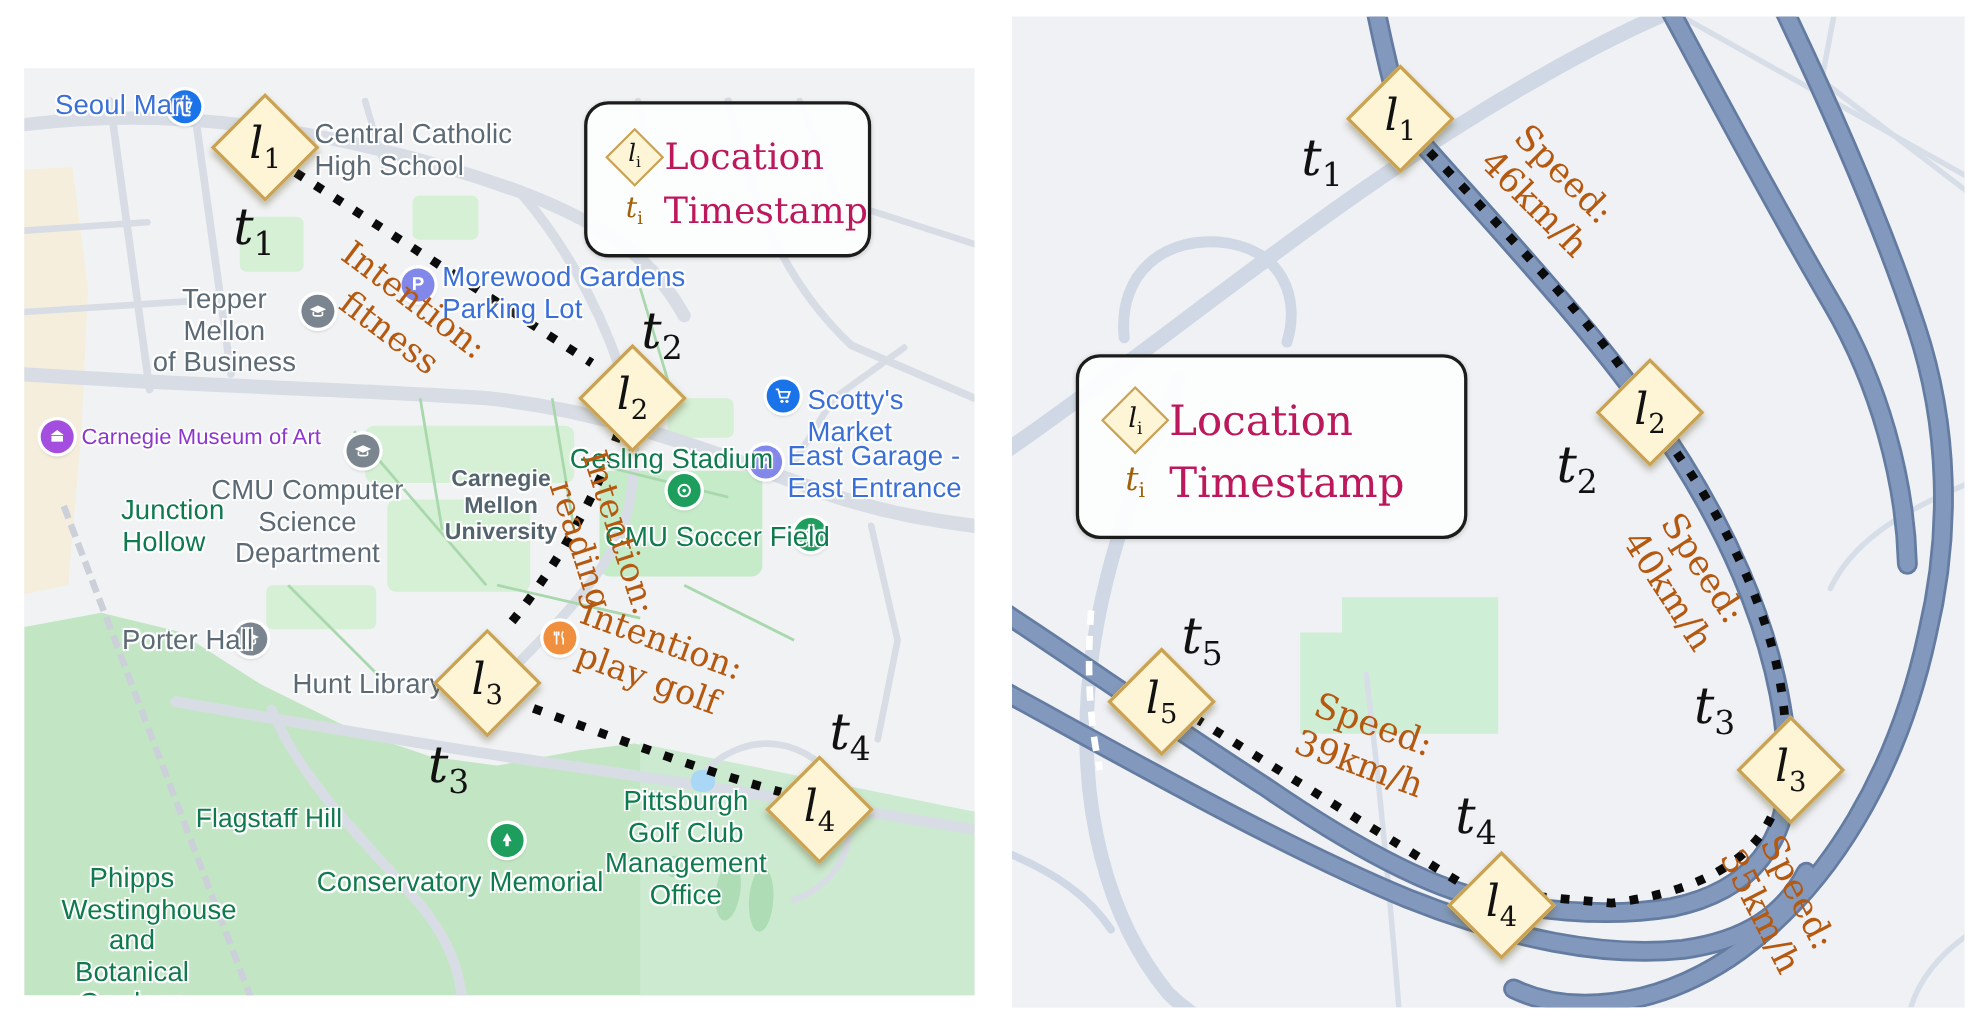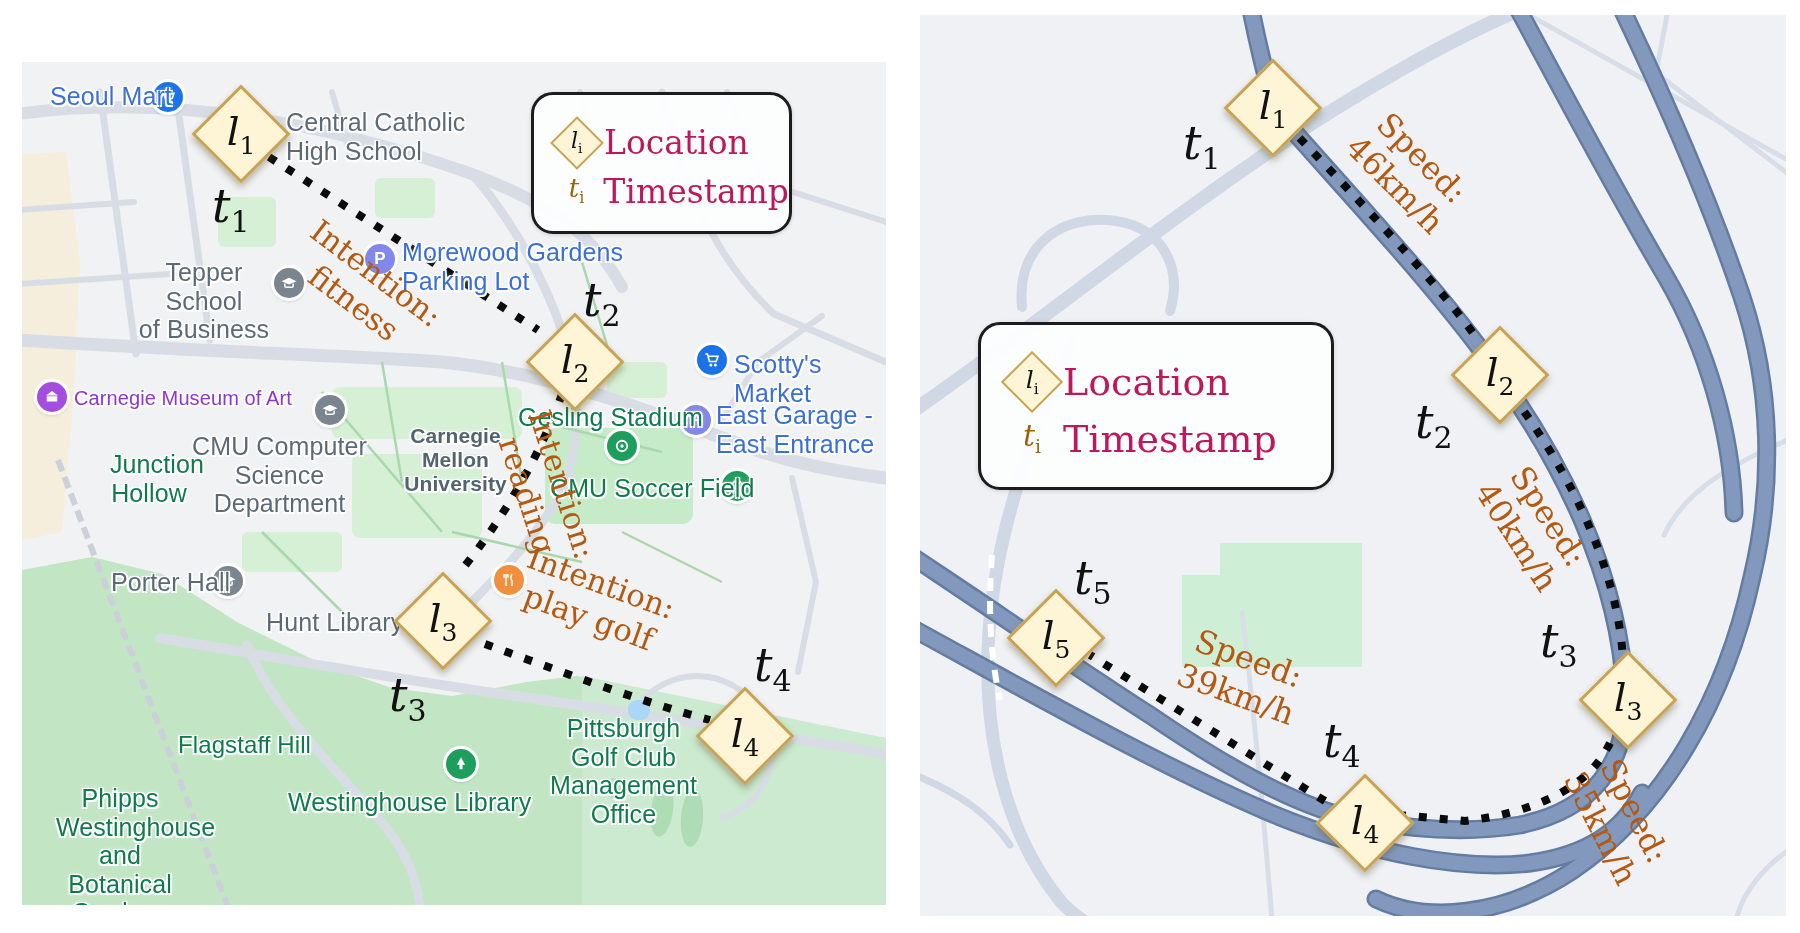--- a/index.html
+++ b/index.html
@@ -191,21 +191,21 @@
       </div>
     <div class="poi-icon bg-green" style="left:424px;top:687px;">
         <svg viewBox="0 0 24 24">
           <path d="M12 3 L17.5 13 H14 V19 H10 V13 H6.5 Z" fill="#fff"></path>
         </svg>
       </div>
 
     <div class="lbl c-blue" style="left:28px;top:20px;">Seoul Mart</div>
     <div class="lbl c-gray" style="left:264px;top:46px;">Central Catholic
 High School</div>
-    <div class="lbl c-gray t-center" style="left:116px;top:196px;width:132px;">Tepper School
+    <div class="lbl c-gray t-center" style="left:116px;top:196px;width:132px;">Tepper Mellon
 of Business</div>
     <div class="lbl c-blue" style="left:380px;top:176px;">Morewood Gardens
 Parking Lot</div>
     <div class="lbl c-blue" style="left:712px;top:288px;">Scotty's Market</div>
     <div class="lbl c-purple" style="left:52px;top:325px;font-size:20px;">Carnegie Museum of Art</div>
     <div class="lbl c-gray t-center" style="left:165px;top:370px;width:185px;">CMU Computer
 Science Department</div>
     <div class="lbl c-green t-center" style="left:88px;top:388px;width:78px;">Junction
 Hollow</div>
     <div class="lbl c-green" style="left:496px;top:341px;">Gesling Stadium</div>
@@ -215,21 +215,21 @@
 Mellon
 University</div>
     <div class="lbl c-green" style="left:528px;top:412px;">CMU Soccer Field</div>
     <div class="lbl c-gray" style="left:89px;top:506px;">Porter Hall</div>
     <div class="lbl c-gray" style="left:244px;top:546px;">Hunt Library</div>
     <div class="lbl c-green" style="left:156px;top:669px;font-size:24px;">Flagstaff Hill</div>
     <div class="lbl c-green t-center" style="left:34px;top:722px;width:128px;">Phipps
 Westinghouse
 and Botanical
 Gardens</div>
-    <div class="lbl c-green" style="left:266px;top:726px;">Westinghouse Library</div>
+    <div class="lbl c-green" style="left:266px;top:726px;">Conservatory Memorial</div>
     <div class="lbl c-green t-right" style="left:528px;top:652px;width:147px;">Pittsburgh Golf Club
 Management Office</div>
 
     <div class="annot" style="left:343px;top:226px;--r:37deg;">Intention:
 fitness</div>
     <div class="annot" style="left:523px;top:428px;--r:72deg;">Intention:
 reading</div>
     <div class="annot" style="left:573px;top:538px;--r:20deg;">Intention:
 play golf</div>
 

